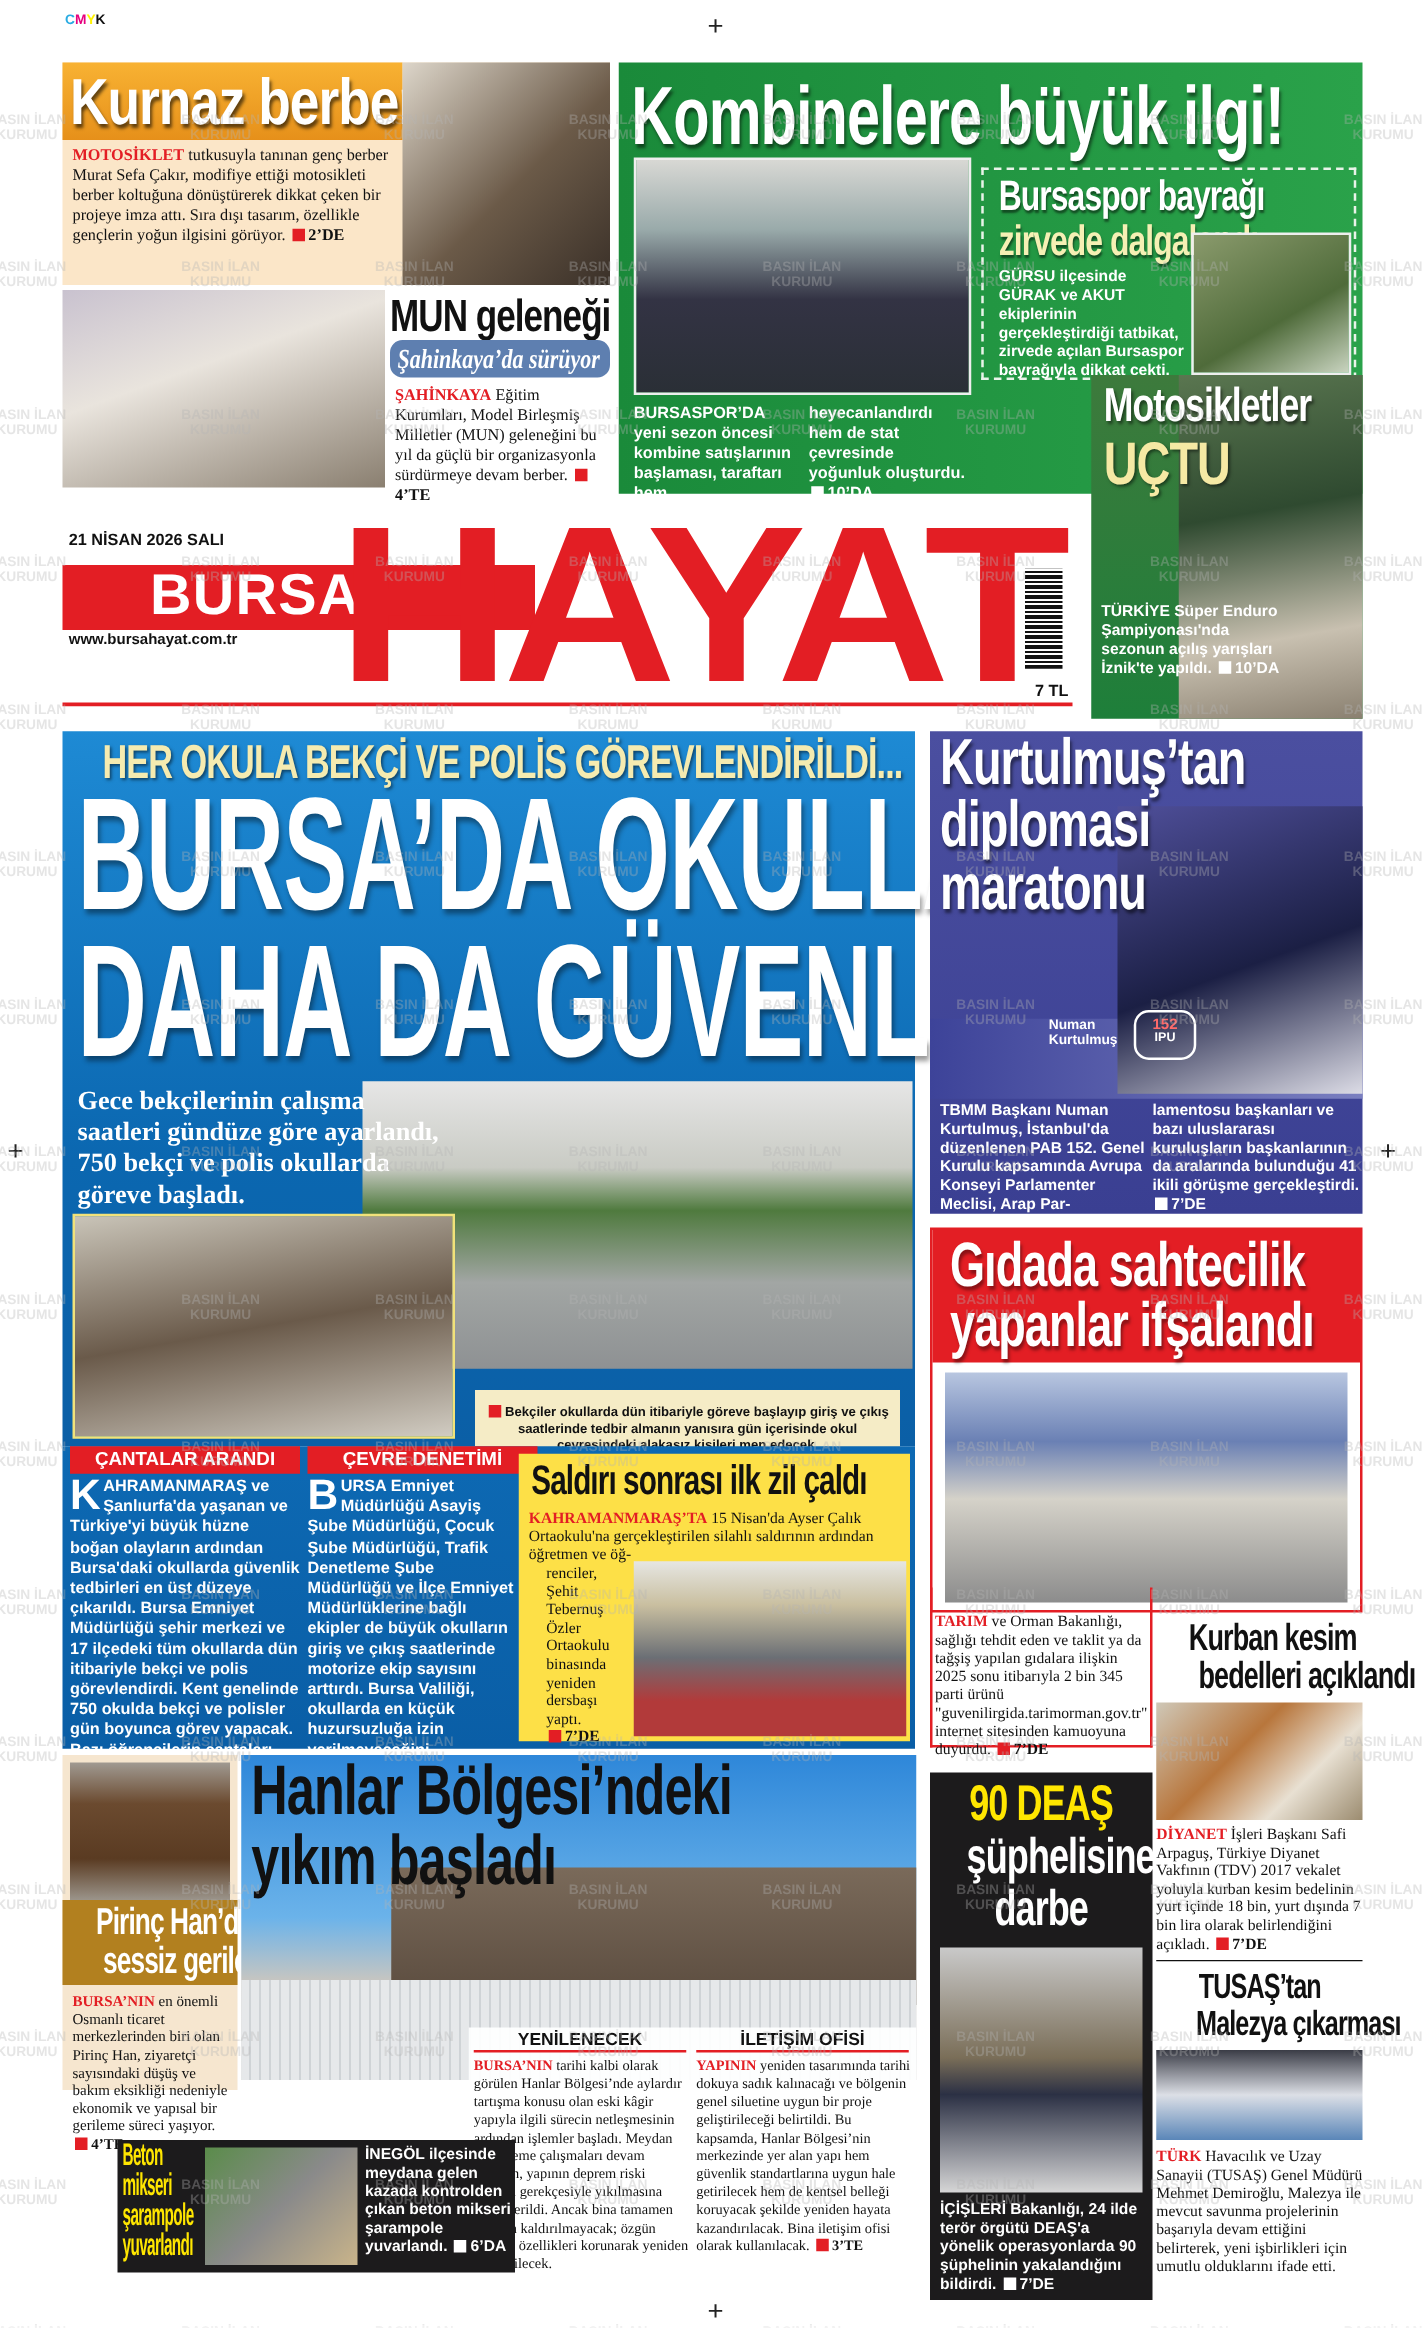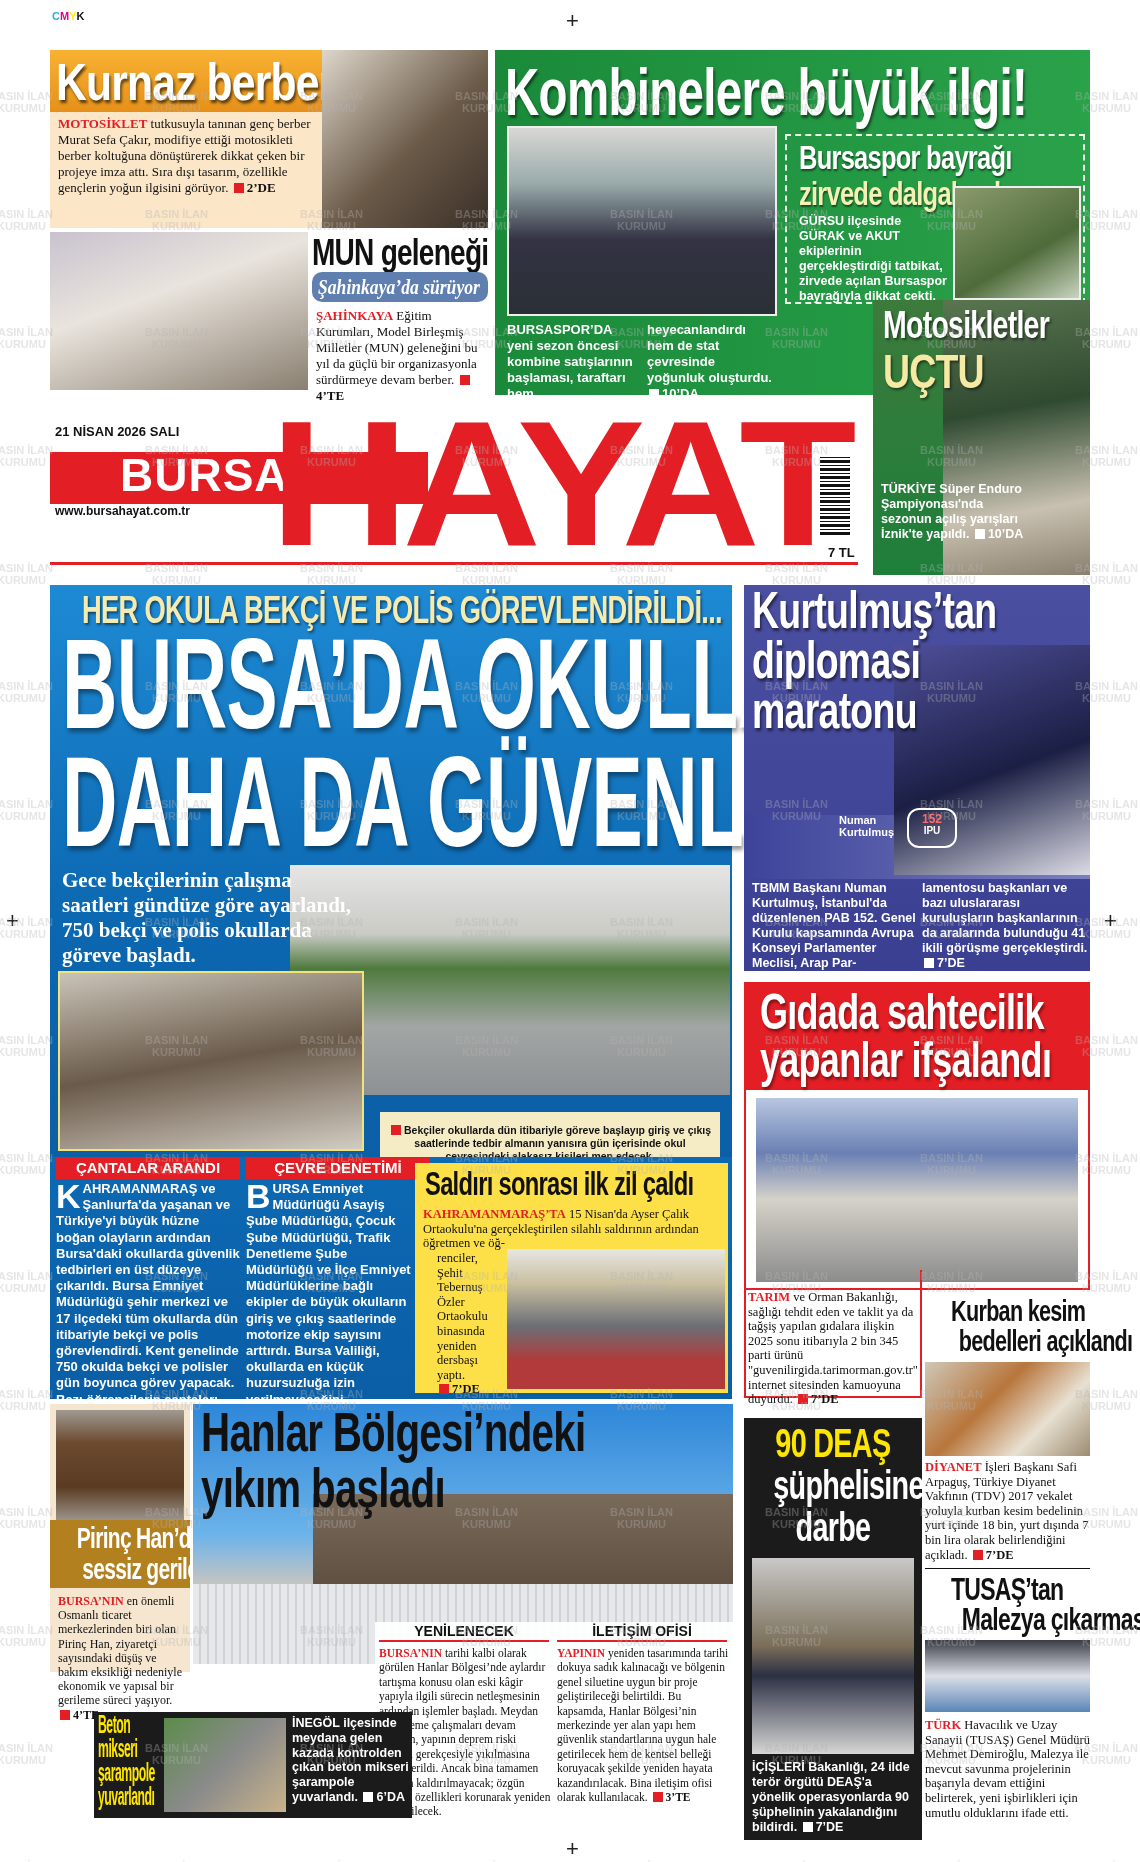--- a/index.html
+++ b/index.html
@@ -105,21 +105,21 @@
   #kurban .txt{position:absolute;left:0;top:164px;width:165px;font-size:12.5px;line-height:14.6px;}
 
   #deas{left:744px;top:1418px;width:178px;height:422px;background:#1c1b1c;}
   #deas .title{position:absolute;left:0;top:4px;width:178px;text-align:center;font-size:40px;line-height:42px;}
   #deas .title span{display:inline-block;transform:scaleX(.72);white-space:nowrap;}
   #deas .ph{left:8px;top:140px;width:162px;height:196px;background:linear-gradient(180deg,#c9c9c9,#7a6e58 45%,#2b3044 60%,#d6d6d6);}
   #deas .txt{position:absolute;left:8px;top:342px;width:166px;font-size:12.5px;line-height:15px;color:#fff;font-weight:bold;}
 
   #tusas{left:925px;top:1568px;width:165px;}
   #tusas .rule{position:absolute;left:0;top:0;width:165px;height:1px;background:#111;}
-  #tusas .title{position:absolute;left:0;top:6px;width:165px;text-align:center;font-size:32px;line-height:30px;}
+  #tusas .title{position:absolute;left:0;top:6px;width:165px;text-align:center;font-size:28px;line-height:30px;}
   #tusas .title span{display:inline-block;transform:scaleX(.72);white-space:nowrap;}
   #tusas .ph{left:0;top:72px;width:165px;height:72px;background:linear-gradient(180deg,#3a3c46,#dcdfe6 50%,#5a86b8);}
   #tusas .txt{position:absolute;left:0;top:150px;width:165px;font-size:12.5px;line-height:14.6px;}
 
   
   #pirinc{left:50px;top:1404px;width:140px;height:268px;background:#f6e6cf;}
   #pirinc .ph{left:6px;top:6px;width:128px;height:110px;background:linear-gradient(180deg,#a09a92,#6b4a2f 30%,#5a3b22 70%,#9b948a);}
   #pirinc .head{position:absolute;left:0;top:116px;width:140px;height:68px;background:#b2801f;}
   #pirinc .title{position:absolute;left:0;top:2px;width:140px;text-align:center;font-size:30px;line-height:31px;color:#fff;}
   #pirinc .title span{display:inline-block;transform:scaleX(.7);white-space:nowrap;}

